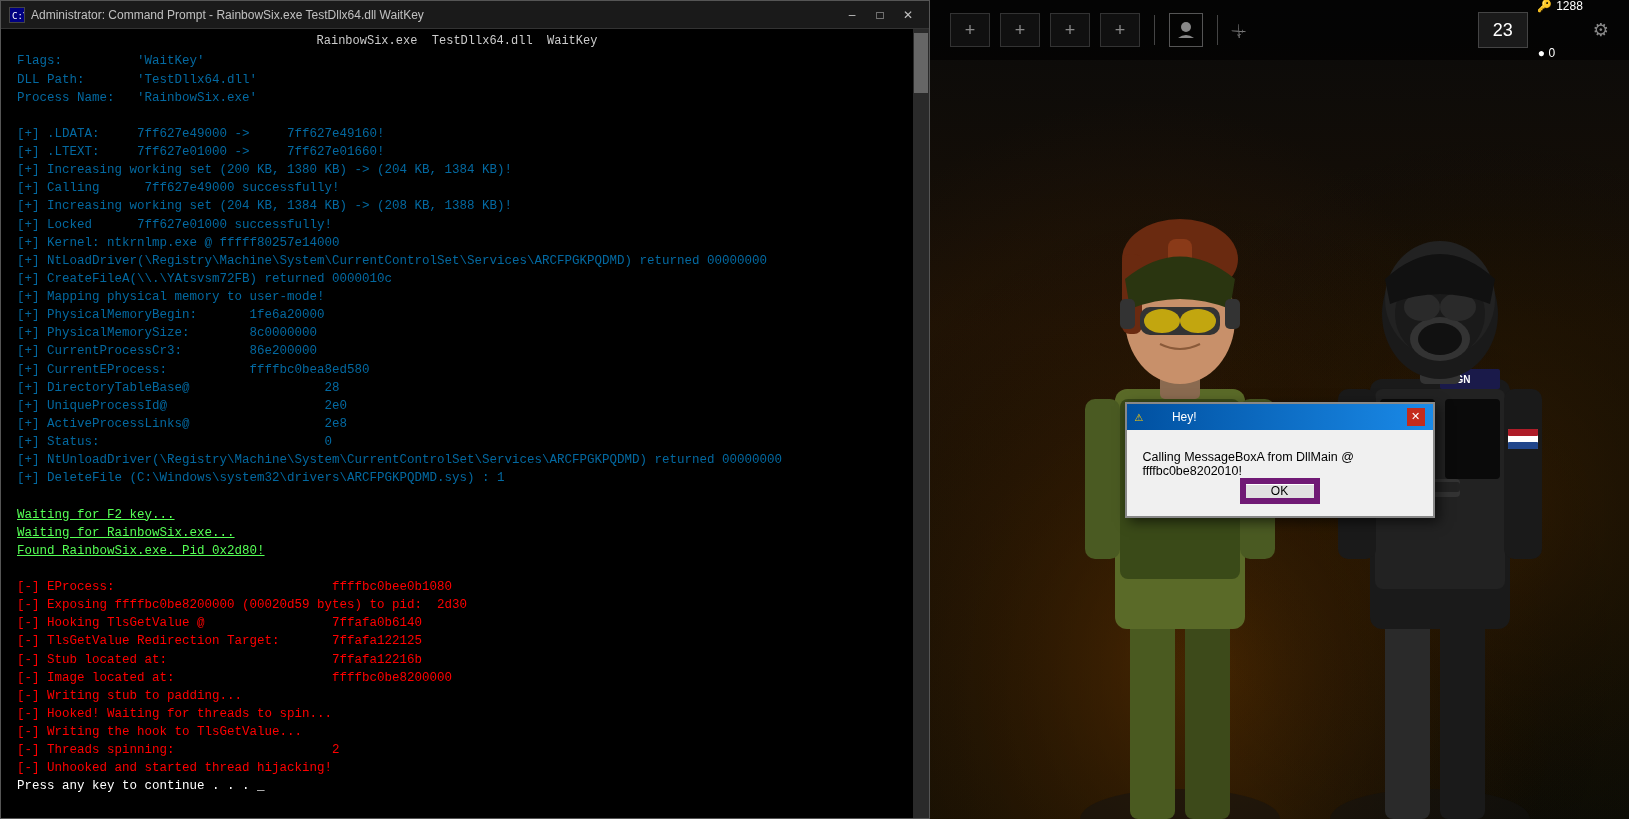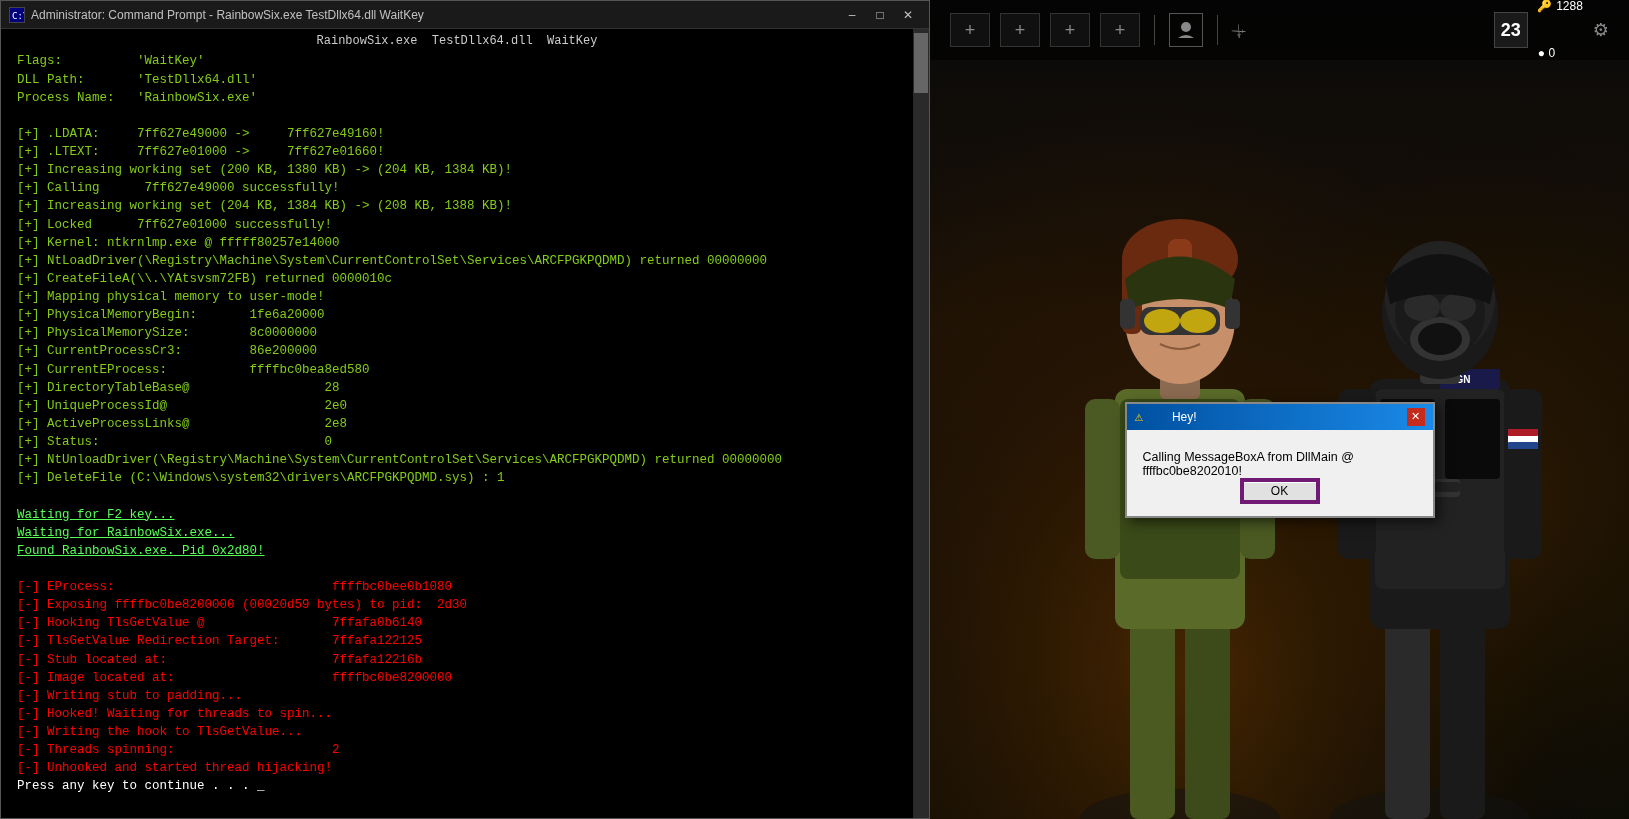--- a/index.html
+++ b/index.html
@@ -94,21 +94,21 @@
     }
 
     .scrollbar-thumb {
       width: 14px;
       height: 60px;
       background: #666;
       margin-top: 4px;
     }
 
     .line { display: block; white-space: pre; }
-    .green { color: #84cc16; }
+    .green { color: #0369a1; }
     .red { color: #ff0000; }
     .white { color: #ffffff; }
     .bright-green { color: #55ff55; text-decoration: underline; }
 
     
     .game-window {
       width: 699px;
       height: 819px;
       position: relative;
       background: #0a0a0a;
@@ -165,22 +165,22 @@
       display: inline-block;
     }
 
     .hud-spacer { flex: 1; }
 
     .hud-level {
       background: #1a1a1a;
       border: 1px solid #444;
       color: #fff;
       font-size: 18px;
-      font-weight: bold;
-      width: 34px;
+      font-weight: normal;
+      width: 50px;
       height: 36px;
       display: flex;
       align-items: center;
       justify-content: center;
       font-family: 'Segoe UI', sans-serif;
     }
 
     .hud-currency {
       display: flex;
       align-items: center;
@@ -261,21 +261,21 @@
       font-size: 12.5px;
       color: #000;
     }
 
     .msgbox-ok {
       display: block;
       margin: 0 auto;
       width: 80px;
       height: 26px;
       background: #e1e1e1;
-      border: 4px solid #701a75;
+      border: 6px solid #701a75;
       cursor: pointer;
       font-family: 'Segoe UI', sans-serif;
       font-size: 12px;
       box-shadow: inset 0 1px #fff;
     }
 
     
     .char-svg {
       position: absolute;
       bottom: 0;

